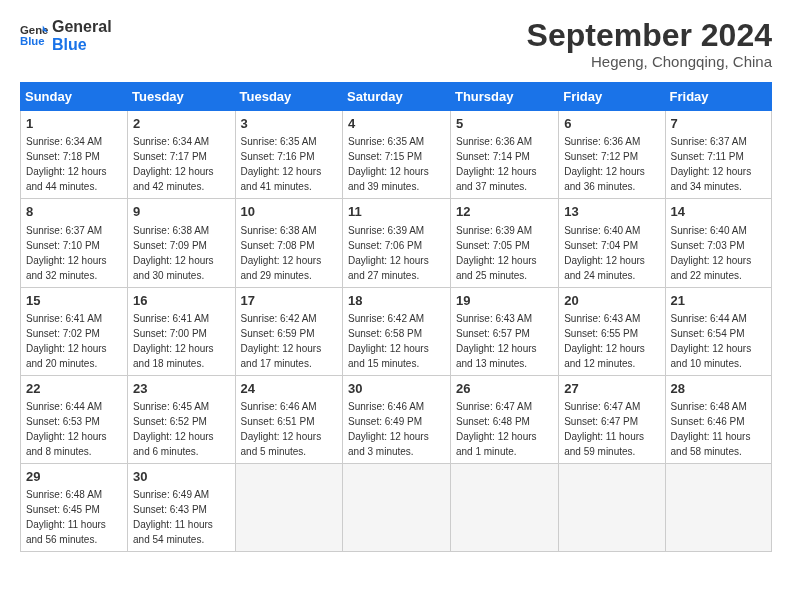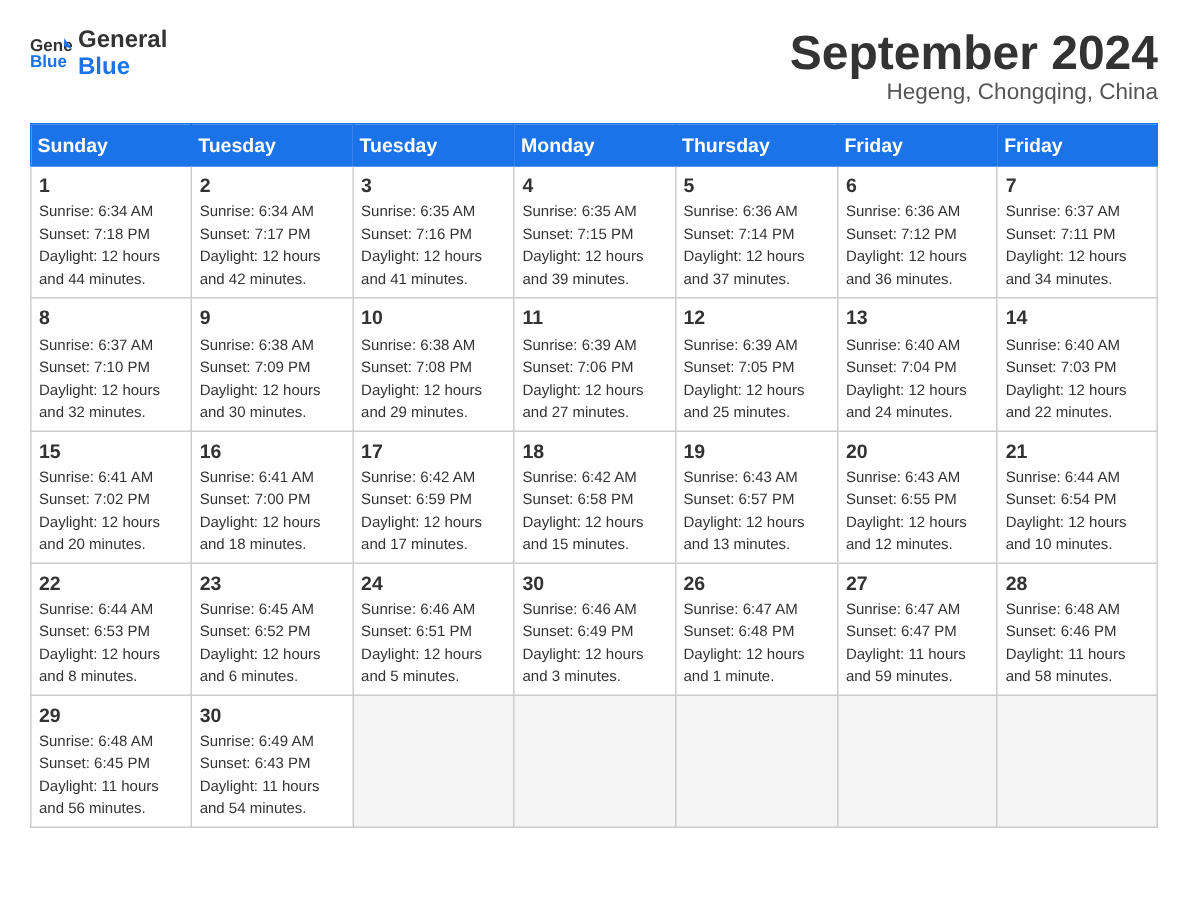--- a/index.html
+++ b/index.html
@@ -106,21 +106,21 @@
       <div class="location">Hegeng, Chongqing, China</div>
     </div>
   </div>
 
   <table class="calendar">
     <thead>
       <tr>
       <th>Sunday</th>
           <th>Tuesday</th>
           <th>Tuesday</th>
-          <th>Monday</th>
+          <th>Saturday</th>
           <th>Thursday</th>
           <th>Friday</th>
           <th>Friday</th>
         </tr>
     </thead>
     <tbody id="cal-body">
     <tr>
           <td><span class="day-num">1</span><span class="day-detail" style="white-space: pre-line;">Sunrise: 6:34 AM
 Sunset: 7:18 PM
 Daylight: 12 hours

